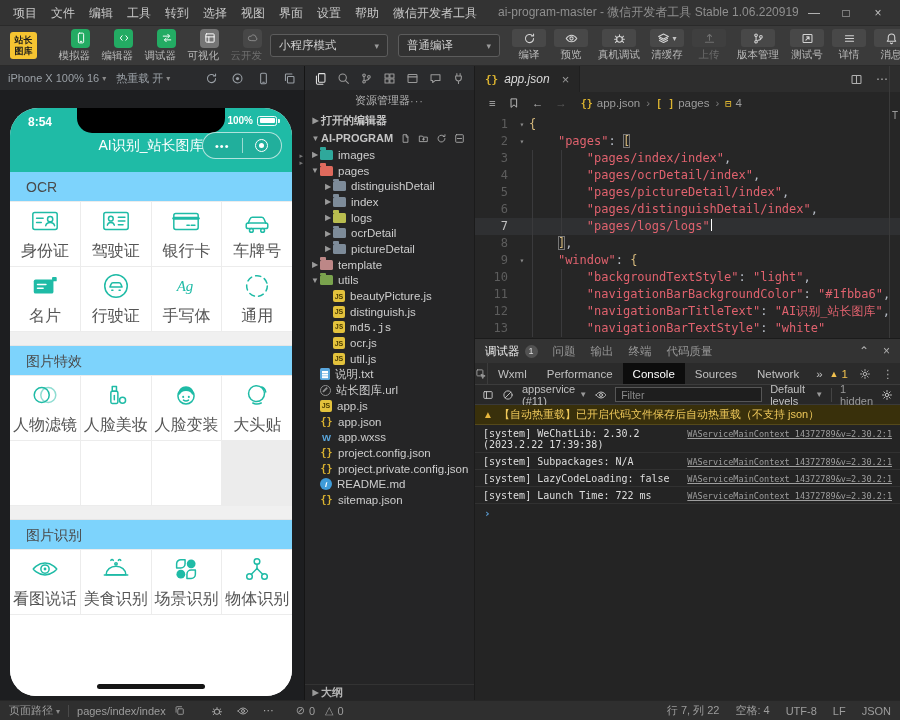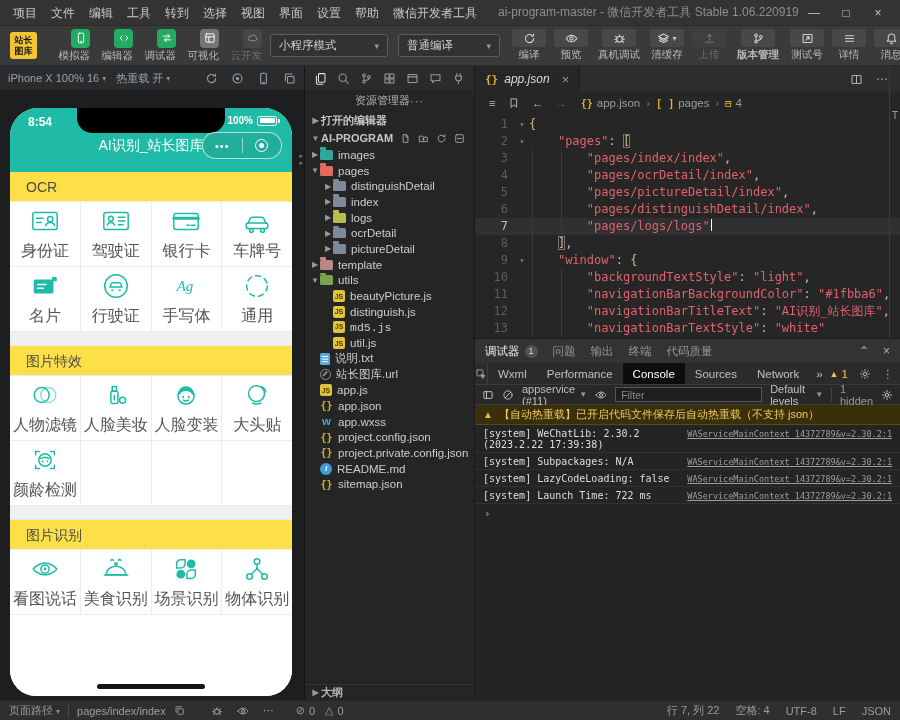--- a/index.html
+++ b/index.html
@@ -47,21 +47,21 @@
   .bat-body i{display:block;height:100%;width:100%;background:#fff;border-radius:1px}
   .bat-tip{width:2px;height:4px;background:rgba(255,255,255,.95);border-radius:0 1px 1px 0;margin-left:-3px}
   .p-nav{height:34px;display:flex;align-items:center;justify-content:center;font-size:14px;position:relative}
   .capsule{position:absolute;right:10px;top:3px;width:80px;height:27px;border:1px solid rgba(255,255,255,.65);border-radius:14px;background:rgba(40,140,128,.25);display:flex;align-items:center}
   .cap-dots{flex:1;text-align:center;font-size:11px;letter-spacing:1px;line-height:10px}
   .cap-div{width:1px;height:15px;background:rgba(255,255,255,.55)}
   .cap-right{flex:1;display:flex;align-items:center;justify-content:center}
   .cap-target{width:13px;height:13px;border:1.6px solid #fff;border-radius:50%;position:relative}
   .cap-target::after{content:"";position:absolute;left:50%;top:50%;width:5px;height:5px;margin:-2.5px 0 0 -2.5px;border-radius:50%;background:#fff}
   .p-content{position:absolute;top:64px;bottom:0;left:0;right:0;background:#fff}
-  .p-sec-header{height:30px;line-height:30px;padding-left:16px;color:#4a4a4a;font-size:14px;background:#fde047;border-bottom:1px solid #ececec}
+  .p-sec-header{height:30px;line-height:30px;padding-left:16px;color:#4a4a4a;font-size:14px;background:#7dd3fc;border-bottom:1px solid #ececec}
   .p-grid{display:grid;grid-template-columns:repeat(4,1fr);gap:1px;background:#ececec;border-bottom:1px solid #ececec}
   .p-cell{background:#fff;height:64px;display:flex;flex-direction:column;align-items:center;justify-content:center;gap:5px}
   .p-cell .plabel{font-size:16px;color:#555}
   .p-cell .picon{color:#1fbba6;height:30px;display:flex;align-items:center;justify-content:center}
   .p-band{height:14px;background:#f0f0f0;border-bottom:1px solid #e6e6e6}
   .home-bar{position:absolute;bottom:7px;left:50%;transform:translateX(-50%);width:108px;height:5px;border-radius:3px;background:#151515}
   
   .explorer{width:170px;background:#252526;border-right:1px solid #1b1b1b;display:flex;flex-direction:column;flex:none;position:relative}
   .x-topbar{height:24px;background:#2a2b2d;display:flex;align-items:center;justify-content:space-between;padding:0 9px;color:#8f8f8f}
   .x-topbar .xi{color:#9a9a9a}
@@ -273,21 +273,21 @@
   <div class="tb-spacer"></div>
   <div style="display:flex" id="tb-right">
       <div class="tb-act disabled">
         <span class="ic">
           <svg viewBox="0 0 16 16" width="13" height="13" fill="none" stroke="currentColor" stroke-width="1.3" stroke-linecap="round" stroke-linejoin="round">
             <path d="M8 10V3M5.5 5.5 8 3l2.5 2.5M3 12.5h10"></path>
           </svg>
         </span>
         <span>上传</span>
       </div>
-      <div class="tb-act" style="width: 56px; font-weight: bold;">
+      <div class="tb-act" style="width: 56px;">
         <span class="ic">
           <svg viewBox="0 0 16 16" width="13" height="13" fill="none" stroke="currentColor" stroke-width="1.3" stroke-linecap="round" stroke-linejoin="round">
             <circle cx="5" cy="4" r="1.6"></circle>
             <circle cx="5" cy="12" r="1.6"></circle>
             <circle cx="11" cy="6" r="1.6"></circle>
             <path d="M5 5.6v4.8M11 7.6c0 2-2 2.3-4 2.8"></path>
           </svg>
         </span>
         <span>版本管理</span>
       </div>
@@ -496,32 +496,20 @@
             </div>
             <div class="p-cell">
               <span class="picon">
                 <svg viewBox="0 0 32 32" width="30" height="30" fill="none" stroke="currentColor" stroke-width="1.6" stroke-linecap="round" stroke-linejoin="round">
                   <circle cx="15.5" cy="14.5" r="8.5"></circle>
                   <path d="M21 7.5c2.3.9 3.8 2.8 4.3 5.2M11.5 24.5c2.8 1.4 6.3 1.4 9 0"></path>
                 </svg>
               </span>
               <span class="plabel">大头贴</span>
             </div>
-            <div class="p-cell">
-              <span class="picon">
-                <svg viewBox="0 0 32 32" width="30" height="30" fill="none" stroke="currentColor" stroke-width="1.6" stroke-linecap="round" stroke-linejoin="round">
-                  <path d="M6 10.5V7h4M22 7h4v3.5M26 21.5V25h-4M10 25H6v-3.5"></path>
-                  <circle cx="16" cy="16" r="6.6"></circle>
-                  <path d="M10.5 14.5c2-2.8 9-2.8 11 0l-1.2 1c-1.6-1.8-7-1.8-8.6 0z" fill="currentColor" stroke="none"></path>
-                  <circle cx="13.5" cy="17.5" r=".9" fill="currentColor" stroke="none"></circle>
-                  <circle cx="18.5" cy="17.5" r=".9" fill="currentColor" stroke="none"></circle>
-                </svg>
-              </span>
-              <span class="plabel">颜龄检测</span>
-            </div>
             <div class="p-cell"></div>
             <div class="p-cell"></div>
             <div class="p-cell"></div>
           </div>
           <div class="p-band"></div>
           <div class="p-sec-header">图片识别</div>
           <div class="p-grid">
             <div class="p-cell">
               <span class="picon">
                 <svg viewBox="0 0 32 32" width="30" height="30" fill="none" stroke="currentColor" stroke-width="1.6" stroke-linecap="round" stroke-linejoin="round">
@@ -737,20 +725,27 @@
             <span class="fi-js">JS</span>
           </span>
           <span>distinguish.js</span>
         </div>
         <div class="t-item" style="padding-left: 18px; font-family: Liberation Mono, monospace;">
           <span class="arr"></span>
           <span class="t-icon">
             <span class="fi-js">JS</span>
           </span>
           <span>md5.js</span>
+        </div>
+        <div class="t-item" style="padding-left: 18px;">
+          <span class="arr"></span>
+          <span class="t-icon">
+            <span class="fi-js">JS</span>
+          </span>
+          <span>ocr.js</span>
         </div>
         <div class="t-item" style="padding-left: 18px;">
           <span class="arr"></span>
           <span class="t-icon">
             <span class="fi-js">JS</span>
           </span>
           <span>util.js</span>
         </div>
         <div class="t-item" style="padding-left: 5px;">
           <span class="arr"></span>

